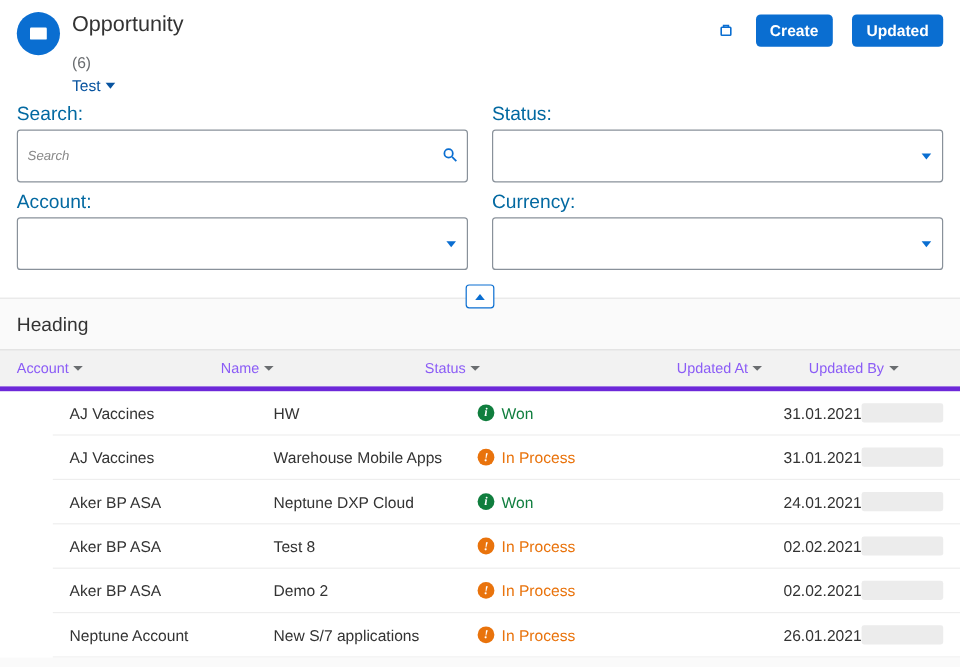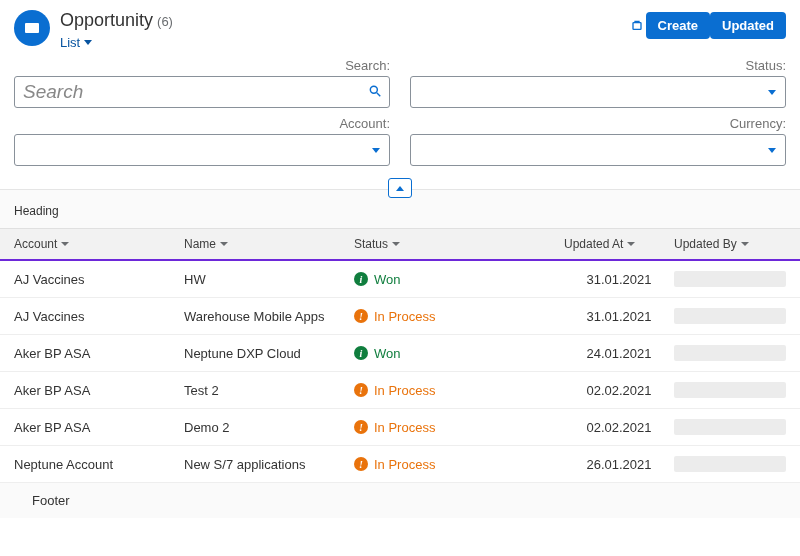--- a/index.html
+++ b/index.html
@@ -32,21 +32,22 @@
       width: 14px;
       height: 10px;
       background: #fff;
       border-radius: 1px;
       position: relative;
     }
     .title-block { flex: 1; }
     .title-line {
       display: flex;
       align-items: baseline;
-      gap: 4px;
+      gap: 14px;
+      flex-direction: column;
     }
     .title-text {
       font-size: 18px;
       font-weight: 400;
       color: #333;
     }
     .title-count {
       font-size: 13px;
       color: #6a6d70;
     }
@@ -61,21 +62,21 @@
     }
     .chevron-down-blue {
       width: 0; height: 0;
       border-left: 4px solid transparent;
       border-right: 4px solid transparent;
       border-top: 5px solid #0854a0;
     }
     .header-actions {
       display: flex;
       align-items: center;
-      gap: 0;
+      gap: 16px;
       padding-top: 2px;
       justify-content: flex-end;
     }
     .pin-icon {
       width: 18px; height: 18px;
       color: #0a6ed1;
       display: inline-flex;
       align-items: center;
       justify-content: center;
     }
@@ -93,37 +94,36 @@
     
     .filters {
       display: grid;
       grid-template-columns: 1fr 1fr;
       column-gap: 20px;
       row-gap: 8px;
       padding: 0 14px 10px 14px;
     }
     .field label {
       display: block;
-      font-size: 13px;
-      color: #737373;
+      font-size: 16px;
+      color: #0369a1;
       margin-bottom: 3px;
-      text-align: right;
     }
     .input-wrap {
       position: relative;
       display: flex;
       align-items: center;
     }
     .input-wrap input, .select-box {
       width: 100%;
-      height: 32px;
+      height: 44px;
       border: 1px solid #89919a;
       border-radius: 3px;
       padding: 0 32px 0 8px;
-      font-size: 19px;
+      font-size: 11px;
       color: #c2410c;
       background: #fff;
     }
     .input-wrap input::placeholder {
       font-style: italic;
       color: #888;
     }
     .search-glyph {
       position: absolute;
       right: 8px;
@@ -165,54 +165,55 @@
     .chevron-up-blue {
       width: 0; height: 0;
       border-left: 4px solid transparent;
       border-right: 4px solid transparent;
       border-bottom: 5px solid #0a6ed1;
     }
 
     
     .section-heading {
       padding: 14px 14px 10px 14px;
-      font-size: 12px;
+      font-size: 16px;
       font-weight: 400;
       color: #333;
       background: #fafafa;
     }
     .thead {
       display: grid;
       grid-template-columns: 170px 170px 180px 140px 1fr;
       background: #f2f2f2;
       border-top: 1px solid #e0e0e0;
-      border-bottom: 2px solid #6d28d9;
+      border-bottom: 4px solid #6d28d9;
       padding: 8px 14px;
       font-size: 12px;
-      color: #404040;
+      color: #8b5cf6;
     }
     .th {
       display: inline-flex;
       align-items: center;
       gap: 4px;
       cursor: pointer;
     }
     .chevron-down-gray {
       width: 0; height: 0;
       border-left: 4px solid transparent;
       border-right: 4px solid transparent;
       border-top: 4px solid #6a6d70;
     }
     .trow {
       display: grid;
       grid-template-columns: 170px 170px 180px 140px 1fr;
       padding: 10px 14px;
       border-bottom: 1px solid #eee;
       font-size: 13px;
       align-items: center;
+      margin-left: 44px;
     }
     .status-cell {
       display: inline-flex;
       align-items: center;
       gap: 6px;
       font-weight: 500;
     }
     .status-won { color: #107e3e; }
     .status-inprocess { color: #e9730c; }
     .status-dot {
@@ -235,38 +236,38 @@
       border-radius: 2px;
       width: 100%;
     }
     .footer {
       padding: 10px 32px;
       font-size: 13px;
       color: #333;
       background: #fafafa;
     }
     .updated-at {
-      text-align: center;
+      text-align: right;
       padding-left: 30px;
     }
   </style>
 </head>
 <body>
 
 <div class="header">
   <div class="app-icon">
     <div class="app-icon-inner"></div>
   </div>
   <div class="title-block">
     <div class="title-line">
       <span class="title-text">Opportunity</span>
       <span class="title-count">(6)</span>
     </div>
     <div class="view-selector">
-      <span>List</span>
+      <span>Test</span>
       <span class="chevron-down-blue"></span>
     </div>
   </div>
   <div class="header-actions">
     <span class="pin-icon">
       <svg width="16" height="16" viewBox="0 0 24 24" fill="none" stroke="#0a6ed1" stroke-width="2">
         <rect x="6" y="7" width="12" height="10" rx="1"></rect>
         <path d="M9 7V5h6v2"></path>
       </svg>
     </span>
@@ -374,21 +375,21 @@
         <span class="status-dot dot-won">i</span>
         <span>Won</span>
       </div>
       <div class="updated-at">24.01.2021</div>
       <div>
         <div class="placeholder-cell"></div>
       </div>
     </div>
     <div class="trow">
       <div>Aker BP ASA</div>
-      <div>Test 2</div>
+      <div>Test 8</div>
       <div class="status-cell status-inprocess">
         <span class="status-dot dot-inprocess">!</span>
         <span>In Process</span>
       </div>
       <div class="updated-at">02.02.2021</div>
       <div>
         <div class="placeholder-cell"></div>
       </div>
     </div>
     <div class="trow">

